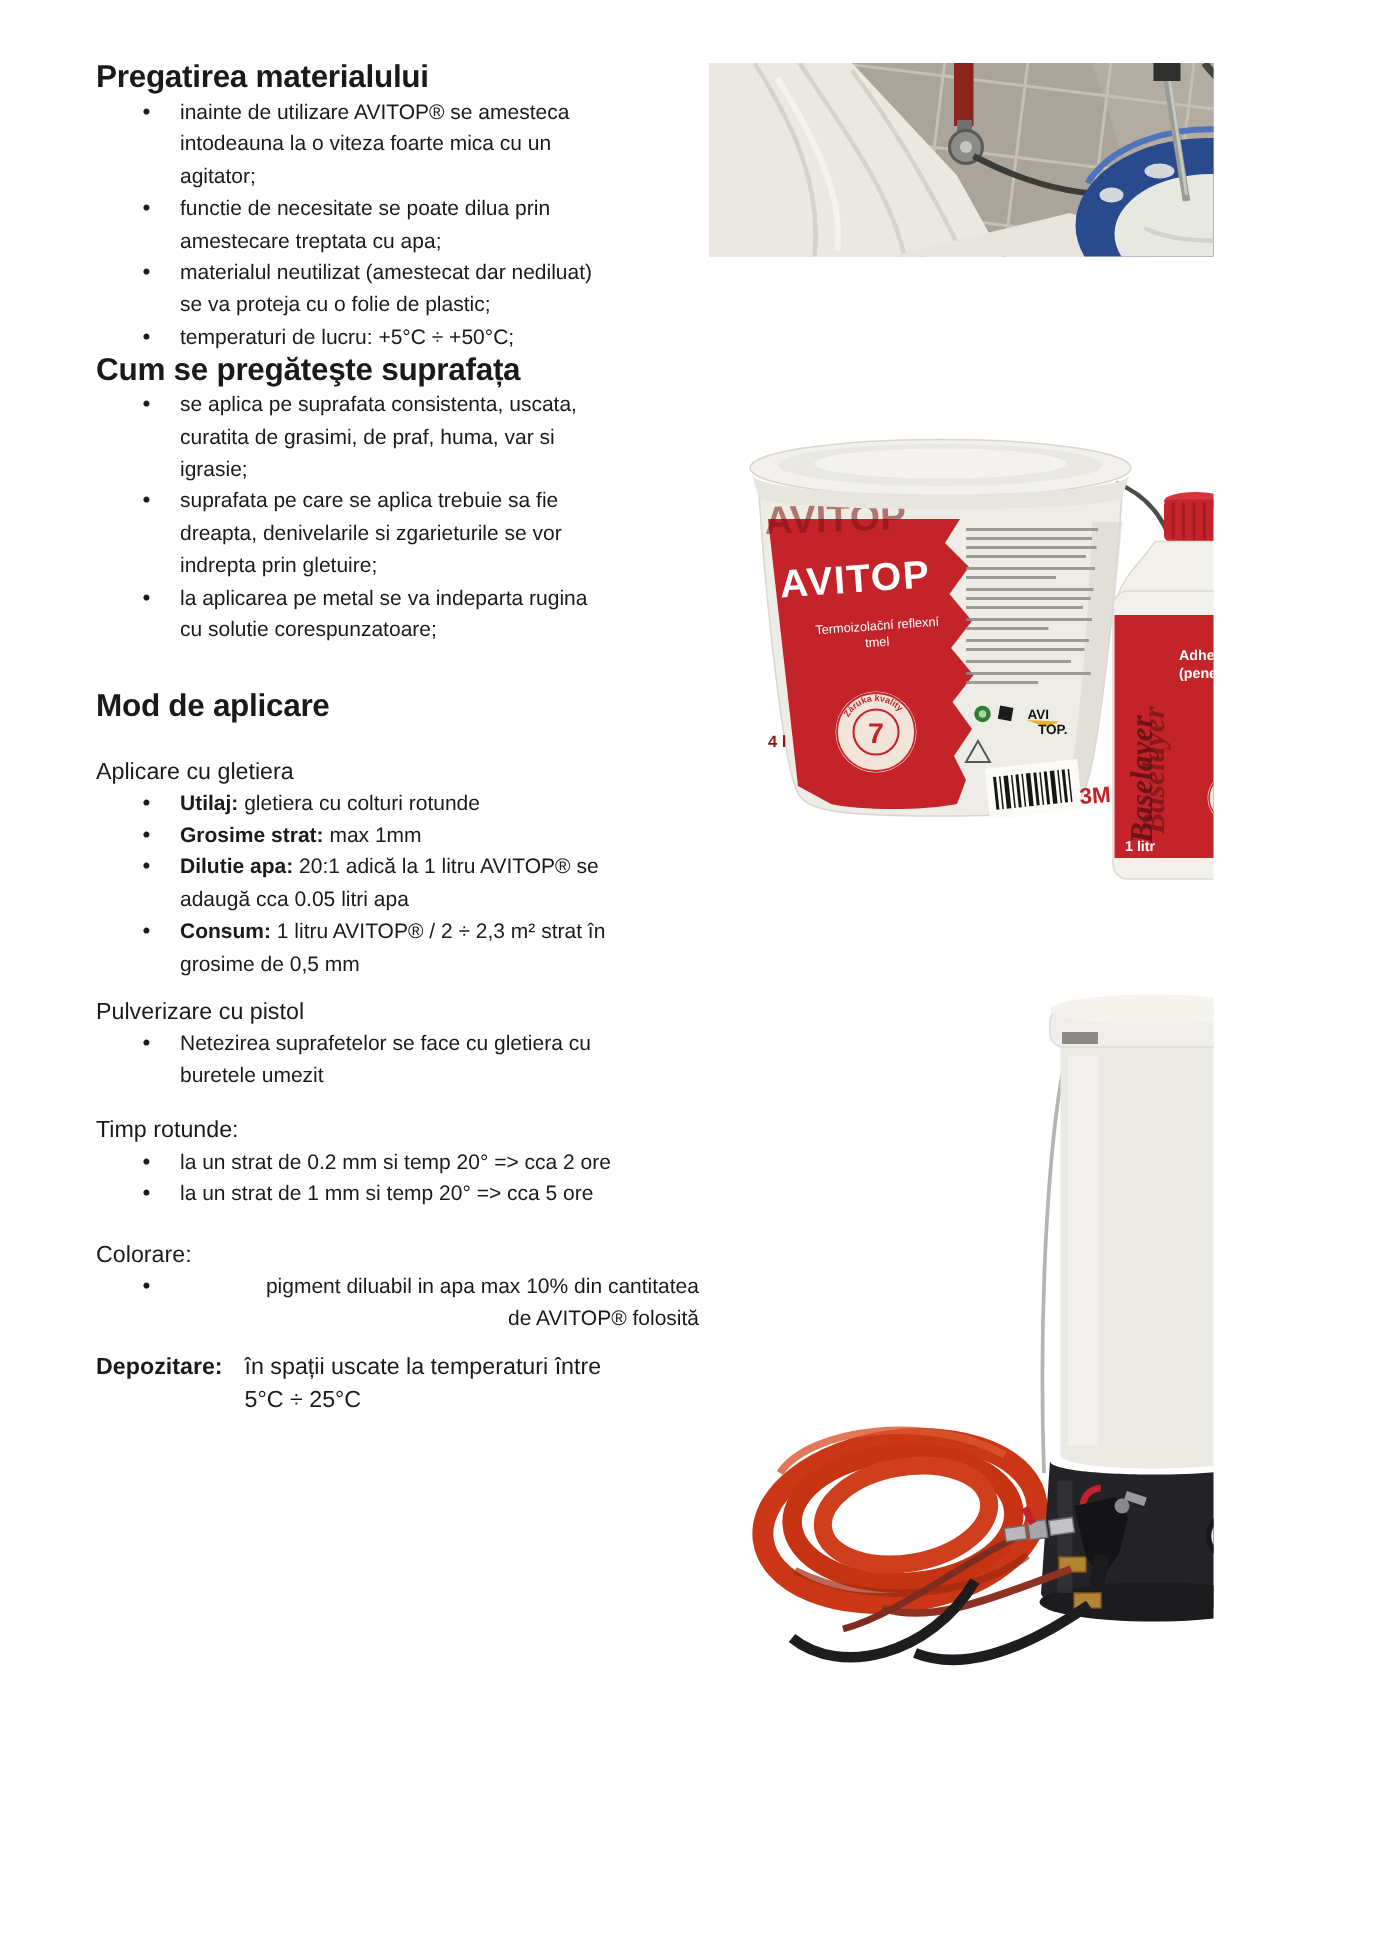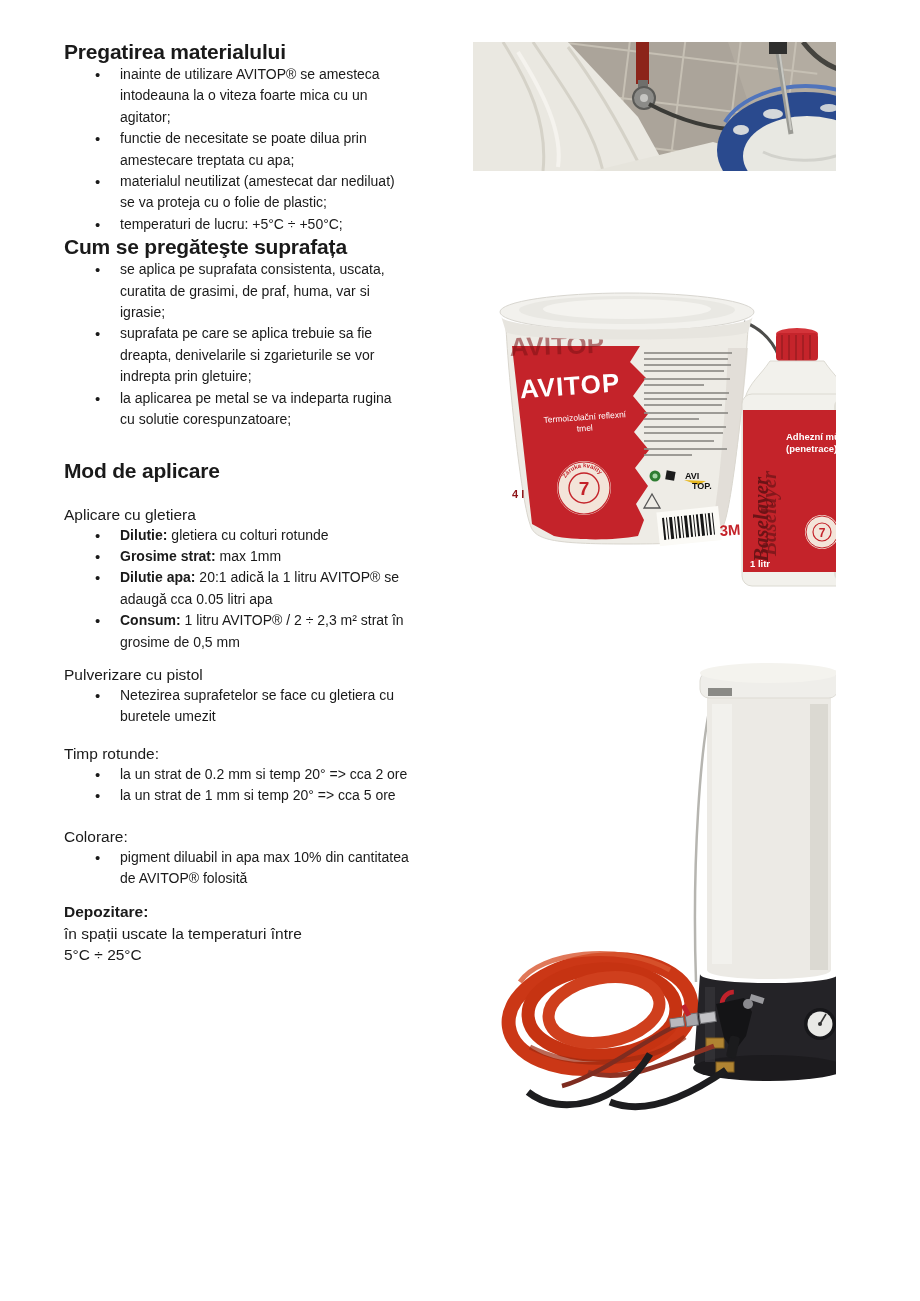--- a/index.html
+++ b/index.html
@@ -1,39 +1,39 @@
 <!DOCTYPE html>
 <html><head>
 <meta charset="utf-8">
 <style>
   html,body{margin:0;padding:0;background:#ffffff;}
   #page{position:relative;width:809px;height:1301px;background:#ffffff;overflow:hidden;
-        font-family:"Liberation Sans",sans-serif;color:#1a1a1a;padding-left:27px;}
+        font-family:"Liberation Sans",sans-serif;color:#1a1a1a;}
   #text-col{position:absolute;left:64px;top:40px;width:402px;}
   .h1{font-size:21px;line-height:24px;font-weight:700;letter-spacing:-0.2px;}
   .h3{font-size:15.5px;line-height:20px;font-weight:400;}
   ul.bullets{margin:0;padding:0;list-style:none;}
   ul.bullets li{position:relative;padding-left:56px;font-size:14px;line-height:21.4px;}
   ul.bullets li::before{content:"•";position:absolute;left:31px;top:0;font-size:15px;}
   .labeled{display:flex;font-size:15.5px;line-height:21.4px;}
   .labeled b{flex:none;width:99px;}
   
   [data-name="bullet-list-pregatirea-bullets"]{margin-top:20px;}
   [data-name="heading-cum-se-pregateste"]{}
   [data-name="bullet-list-suprafata-bullets"]{margin-top:20px;}
   [data-name="heading-mod-de-aplicare"]{margin-top:28px;}
   [data-name="heading-aplicare-cu-gletiera"]{margin-top:22px;}
   [data-name="bullet-list-aplicare-bullets"]{margin-top:18px;}
   [data-name="heading-pulverizare-cu-pistol"]{margin-top:12px;}
   [data-name="bullet-list-pulverizare-bullets"]{margin-top:18px;}
   [data-name="heading-timp-uscare"]{margin-top:16px;}
   [data-name="bullet-list-timp-bullets"]{margin-top:20px;}
   [data-name="heading-colorare"]{margin-top:20px;}
-  [data-name="bullet-list-colorare-bullets"]{margin-top:20px;}
-  [data-name="depozitare-row"]{margin-top:12px;flex-direction:column;}
+  [data-name="bullet-list-colorare-bullets"]{margin-top:20px;text-align:right;}
+  [data-name="depozitare-row"]{margin-top:12px;}
   .img-abs{position:absolute;}
 </style>
 </head>
 <body>
 
 <div id="page" data-name="document-page">
 
   <div id="text-col" data-name="text-column">
       <div class="h1" data-name="heading-pregatirea-materialului">Pregatirea materialului</div>
       <ul class="bullets" data-name="bullet-list-pregatirea-bullets">
@@ -44,21 +44,21 @@
       </ul>
       <div class="h1" data-name="heading-cum-se-pregateste">Cum se pregăteşte suprafața</div>
       <ul class="bullets" data-name="bullet-list-suprafata-bullets">
         <li data-name="bullet-item">se aplica pe suprafata consistenta, uscata,<br>curatita de grasimi, de praf, huma, var si<br>igrasie;</li>
         <li data-name="bullet-item">suprafata pe care se aplica trebuie sa fie<br>dreapta, denivelarile si zgarieturile se vor<br>indrepta prin gletuire;</li>
         <li data-name="bullet-item">la aplicarea pe metal se va indeparta rugina<br>cu solutie corespunzatoare;</li>
       </ul>
       <div class="h1" data-name="heading-mod-de-aplicare">Mod de aplicare</div>
       <div class="h3" data-name="heading-aplicare-cu-gletiera">Aplicare cu gletiera</div>
       <ul class="bullets" data-name="bullet-list-aplicare-bullets">
-        <li data-name="bullet-item"><b data-name="bullet-lead">Dilutie:</b> gletiera cu colturi rotunde</li>
+        <li data-name="bullet-item"><b data-name="bullet-lead">Utilaj:</b> gletiera cu colturi rotunde</li>
         <li data-name="bullet-item"><b data-name="bullet-lead">Grosime strat:</b> max 1mm</li>
         <li data-name="bullet-item"><b data-name="bullet-lead">Dilutie apa:</b> 20:1 adică la 1 litru AVITOP® se<br>adaugă cca 0.05 litri apa</li>
         <li data-name="bullet-item"><b data-name="bullet-lead">Consum:</b> 1 litru AVITOP® / 2 ÷ 2,3 m² strat în<br>grosime de 0,5 mm</li>
       </ul>
       <div class="h3" data-name="heading-pulverizare-cu-pistol">Pulverizare cu pistol</div>
       <ul class="bullets" data-name="bullet-list-pulverizare-bullets">
         <li data-name="bullet-item">Netezirea suprafetelor se face cu gletiera cu<br>buretele umezit</li>
       </ul>
       <div class="h3" data-name="heading-timp-uscare">Timp rotunde:</div>
       <ul class="bullets" data-name="bullet-list-timp-bullets">

